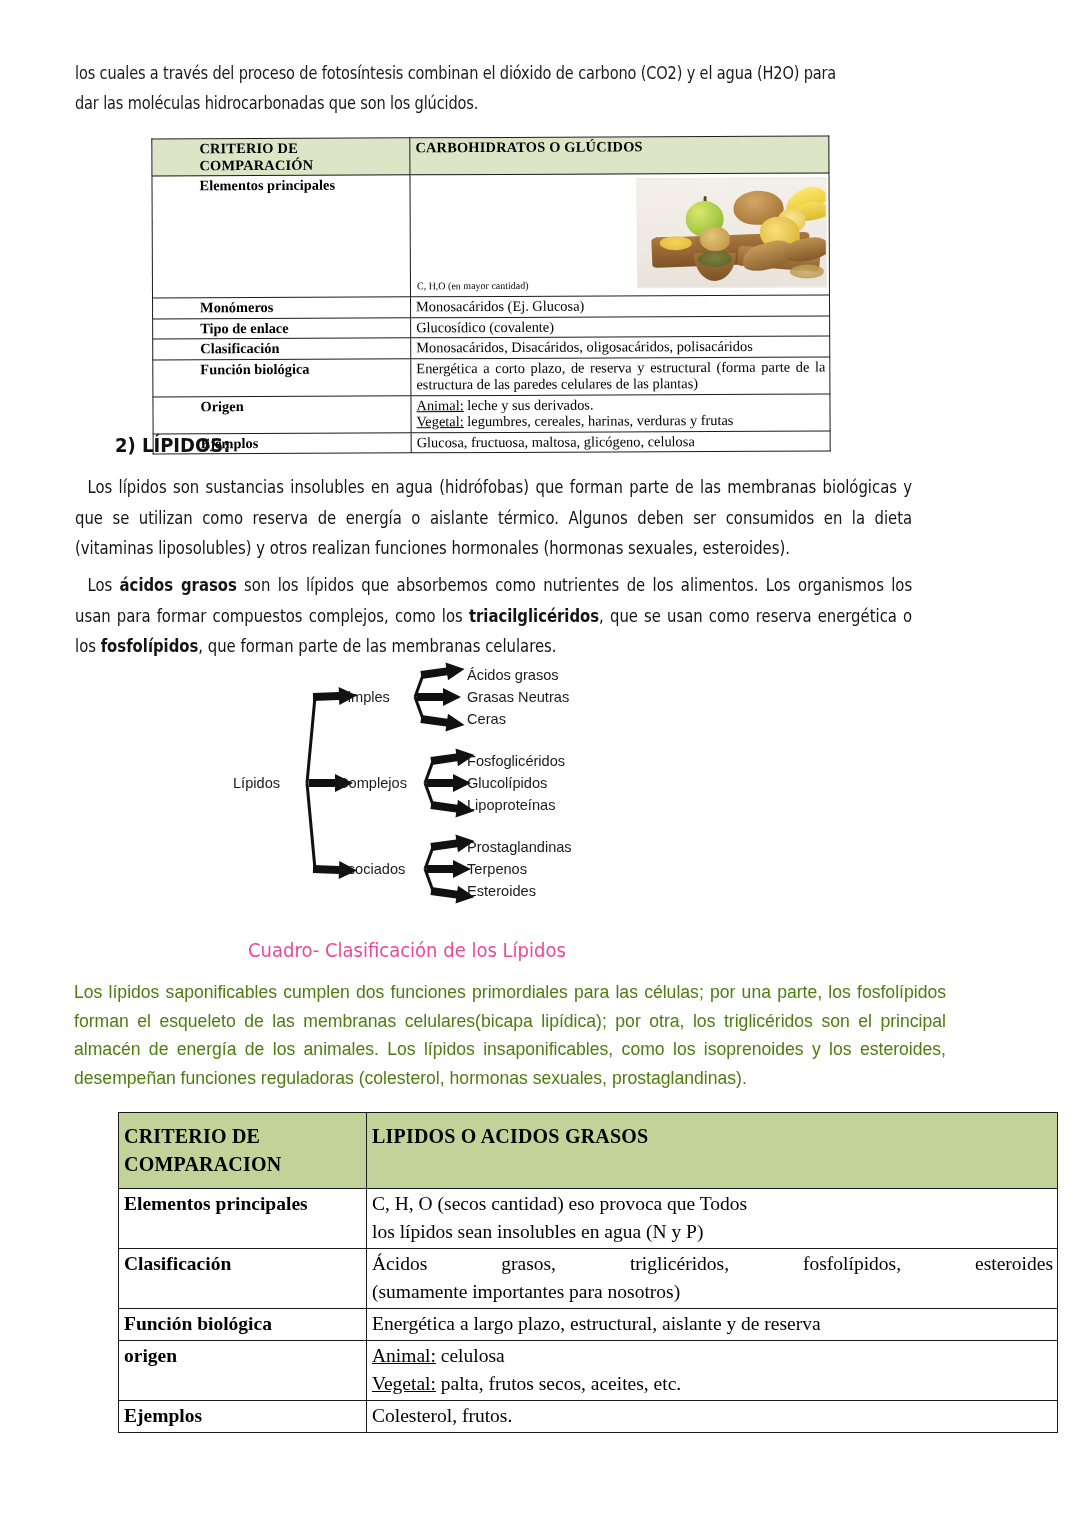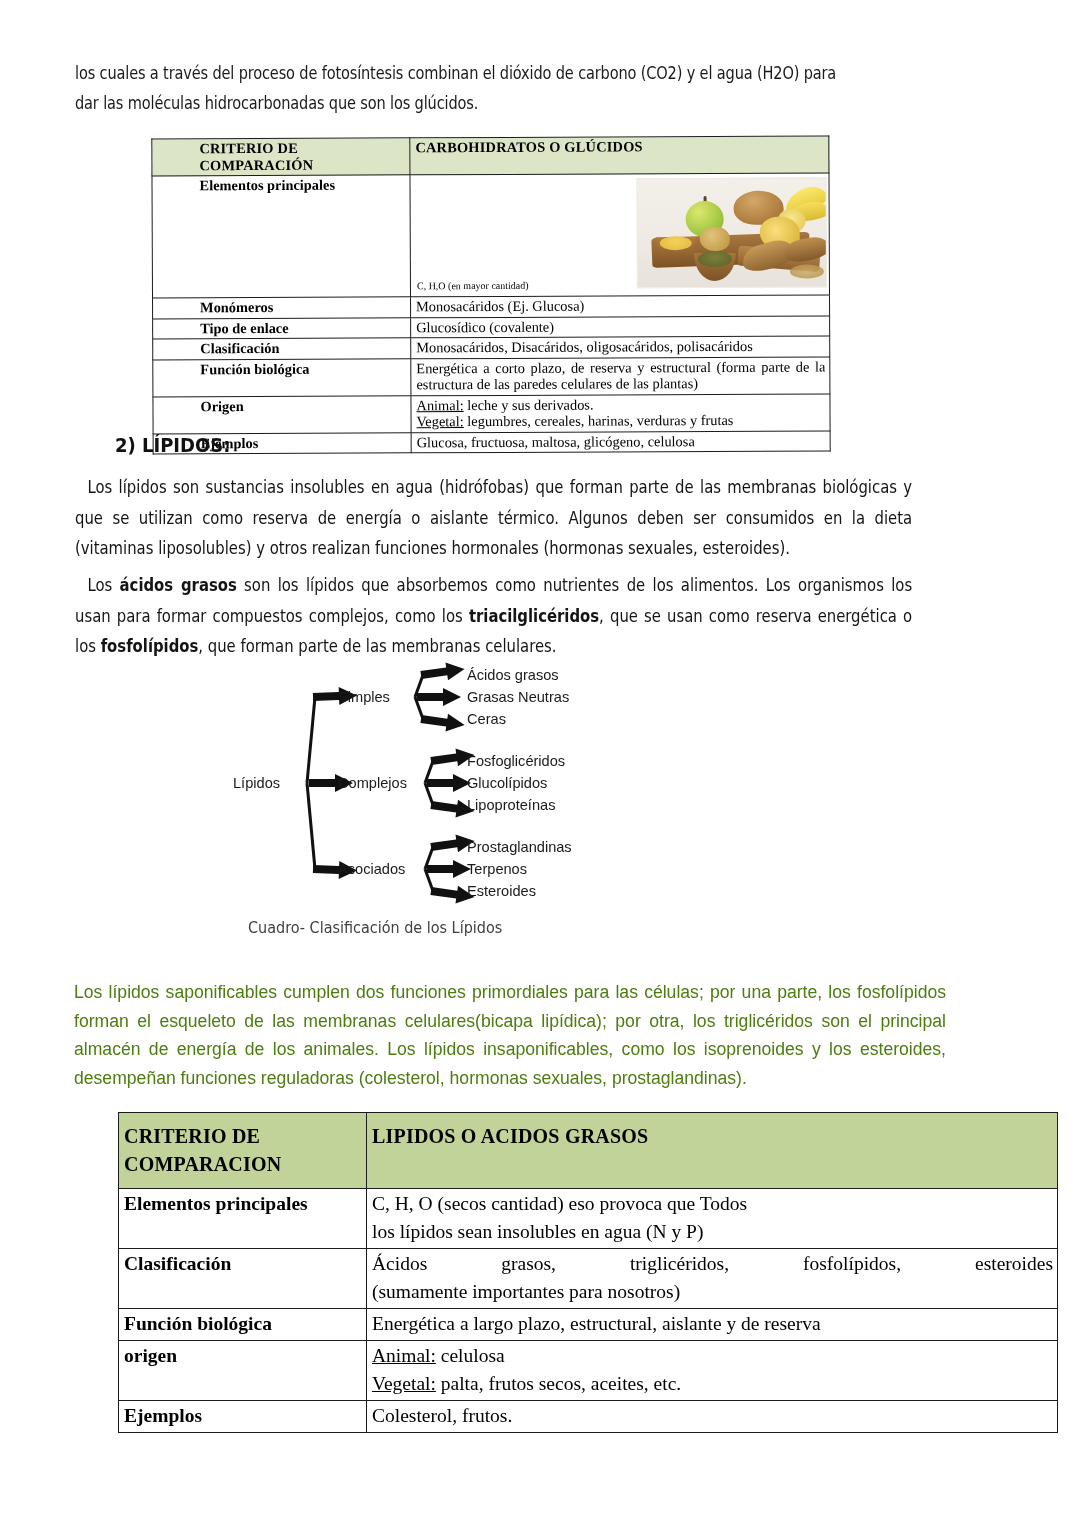--- a/index.html
+++ b/index.html
@@ -233,24 +233,24 @@
   .diagram svg { display: block; }
   .dg-label {
     font-family: "Liberation Sans", sans-serif;
     font-size: 14.6px;
     fill: #1a1a1a;
   }
 
   .caption {
     position: absolute;
     left: 248px;
-    top: 918px;
+    top: 938px;
     font-family: "DejaVu Sans Condensed", "Liberation Sans Narrow", "Liberation Sans", sans-serif;
-    font-size: 16px;
-    color: #404040;
+    font-size: 20px;
+    color: #ec4899;
   }
 
   .para-c {
     position: absolute;
     left: 74px;
     top: 978px;
     width: 872px;
     font-family: "Liberation Sans", "DejaVu Sans", sans-serif;
     font-size: 17.6px;
     line-height: 28.5px;

